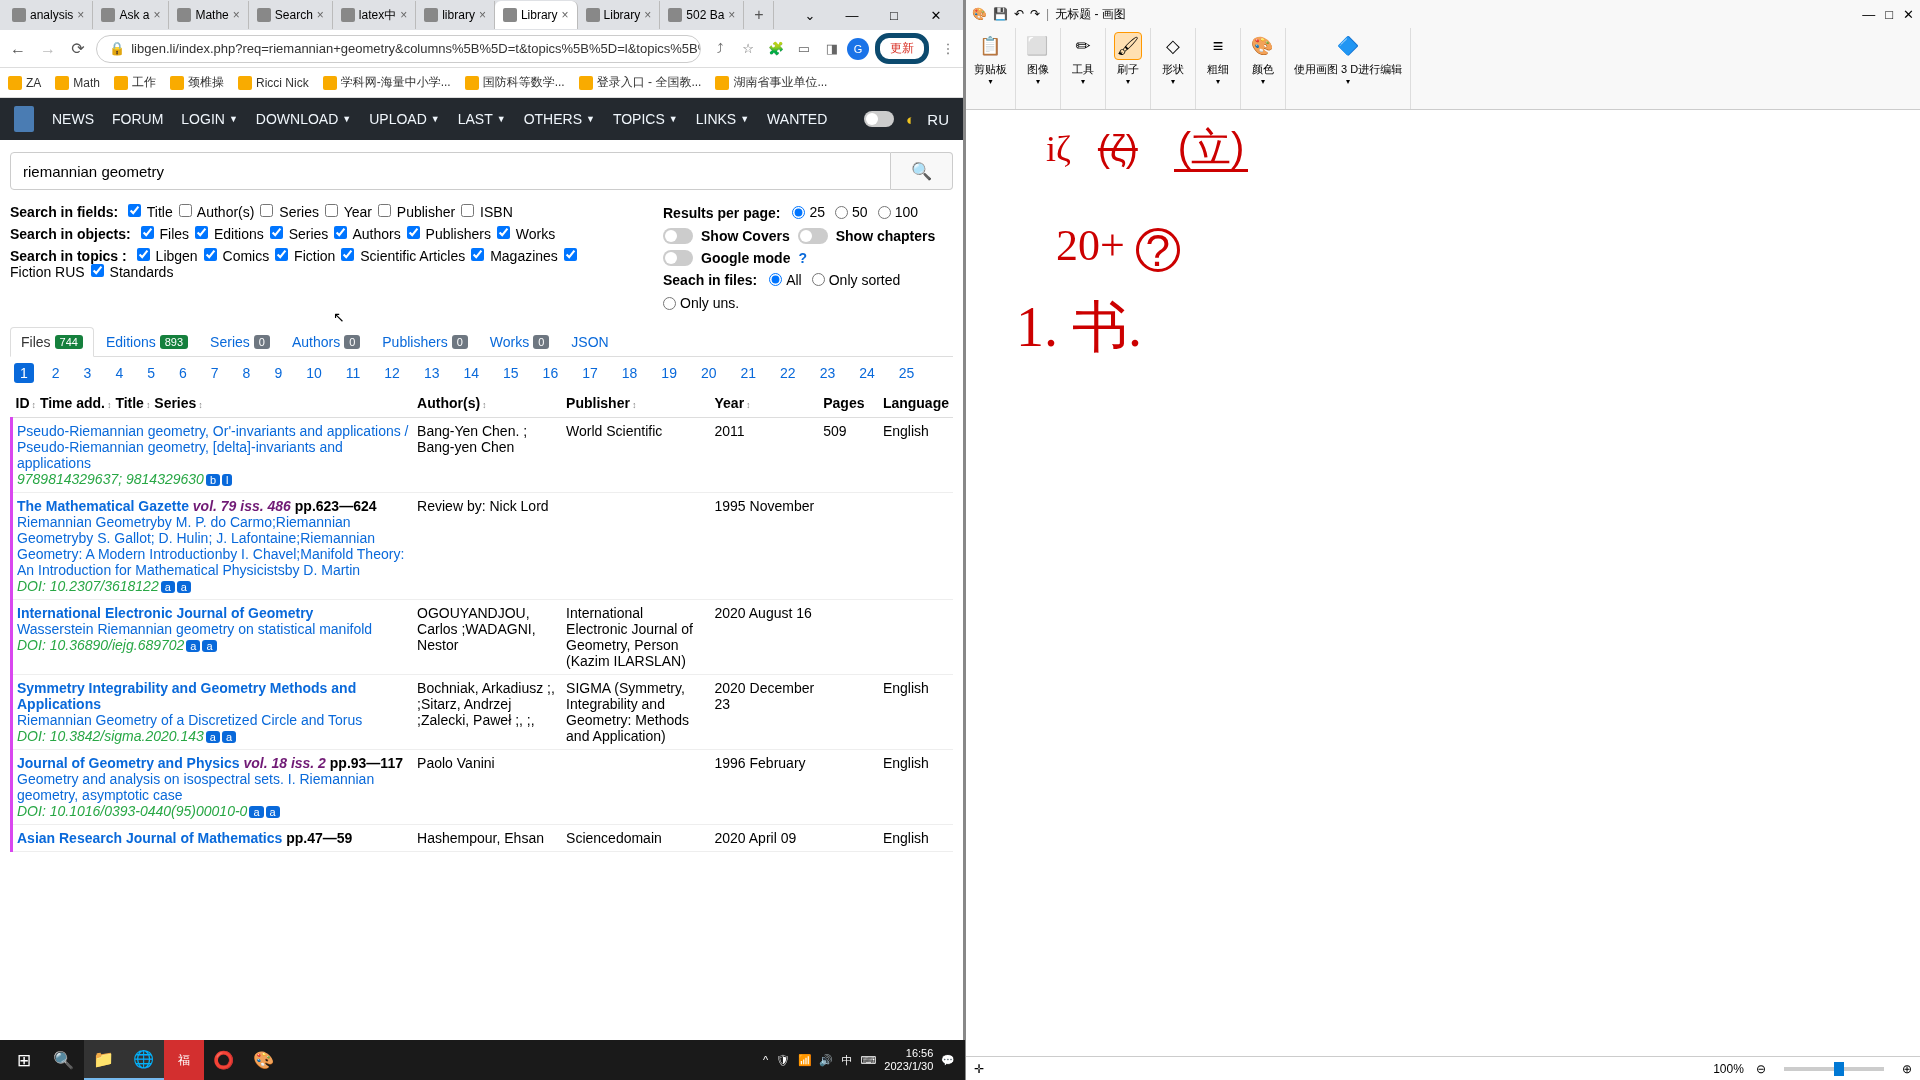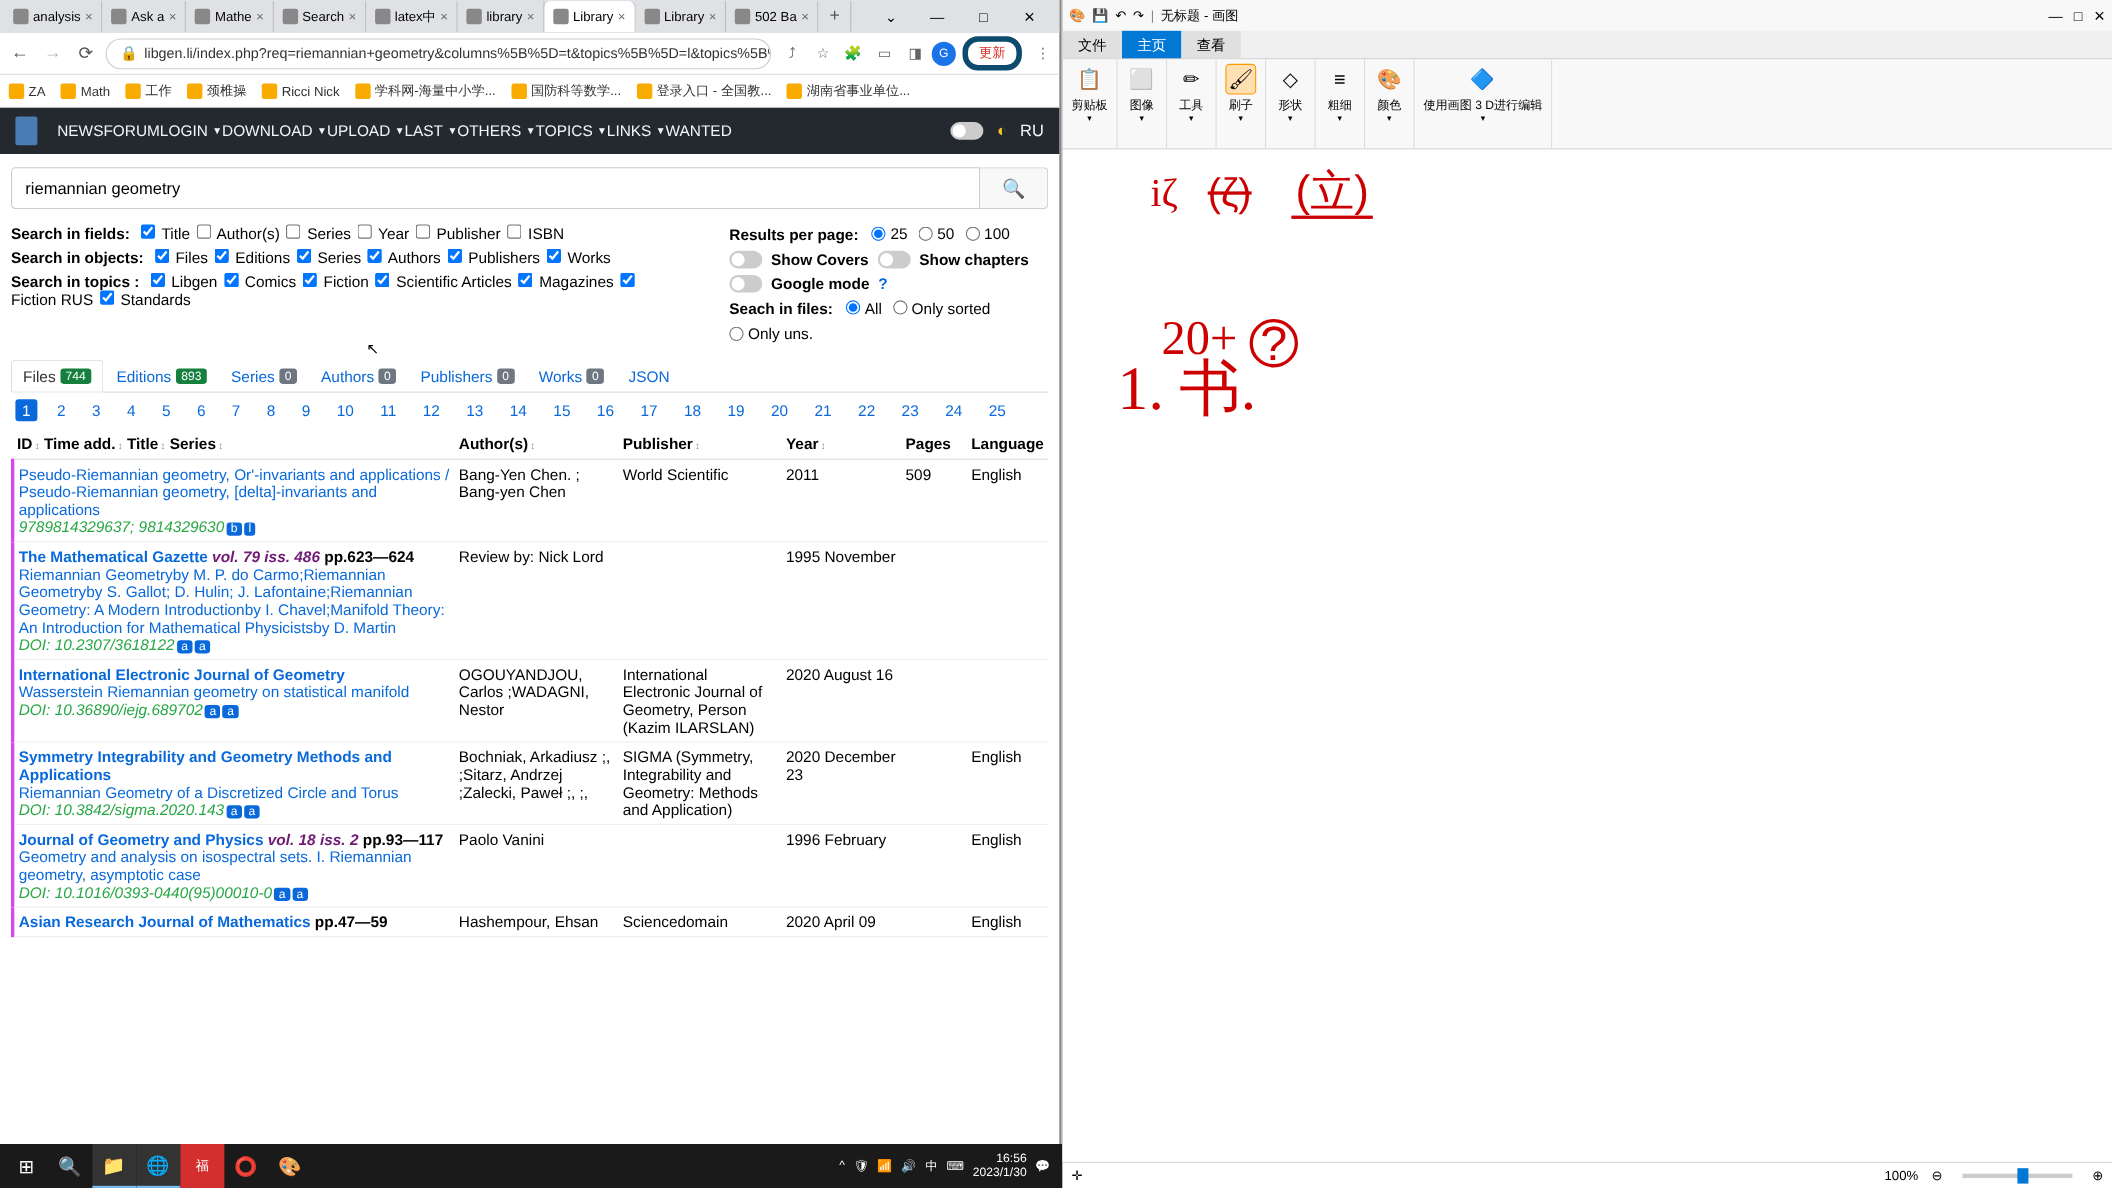--- a/index.html
+++ b/index.html
@@ -221,21 +221,21 @@
         <span>登录入口 - 全国教...</span>
       </div>
       <div class="bookmark">
         <span class="bm-ico"></span>
         <span>湖南省事业单位...</span>
       </div>
     </div>
 
   <div class="site-nav">
     <div class="site-logo"></div>
-    <div id="nav-items" style="display:flex; ">
+    <div id="nav-items" style="display:flex; gap:18px;">
         <div class="nav-link">NEWS</div>
         <div class="nav-link">FORUM</div>
         <div class="nav-link">LOGIN <span class="caret">▼</span></div>
         <div class="nav-link">DOWNLOAD <span class="caret">▼</span></div>
         <div class="nav-link">UPLOAD <span class="caret">▼</span></div>
         <div class="nav-link">LAST <span class="caret">▼</span></div>
         <div class="nav-link">OTHERS <span class="caret">▼</span></div>
         <div class="nav-link">TOPICS <span class="caret">▼</span></div>
         <div class="nav-link">LINKS <span class="caret">▼</span></div>
         <div class="nav-link">WANTED</div>
@@ -396,25 +396,20 @@
     <span>↷</span>
     <span style="color:#888">|</span>
     <span>无标题 - 画图</span>
     <div class="pctrls">
       <span>—</span>
       <span>□</span>
       <span>✕</span>
     </div>
   </div>
 
-  <div class="paint-tabs" id="paint-tabs">
-      <div class="ptab">文件</div>
-      <div class="ptab active">主页</div>
-      <div class="ptab">查看</div>
-    </div>
   <div class="paint-ribbon" id="paint-ribbon">
       <div class="ribbon-group">
         <div class="ribbon-icon" style="">📋</div>
         <div class="ribbon-label">剪贴板</div>
         <div class="ribbon-caret">▾</div>
       </div>
       <div class="ribbon-group">
         <div class="ribbon-icon" style="">⬜</div>
         <div class="ribbon-label">图像</div>
         <div class="ribbon-caret">▾</div>
@@ -446,21 +441,21 @@
       </div>
       <div class="ribbon-group">
         <div class="ribbon-icon" style="">🔷</div>
         <div class="ribbon-label">使用画图 3 D进行编辑</div>
         <div class="ribbon-caret">▾</div>
       </div>
     </div>
 
   <div class="paint-canvas">
     <div class="handwriting" style="top:10px; left:80px; font-size:36px;">iζ &nbsp; <span style="text-decoration:line-through">(ζ)</span>&nbsp;&nbsp;&nbsp; <span class="underline-red" style="padding:0 4px;font-size:40px">(立)</span></div>
-    <div class="handwriting" style="top:110px; left:90px; font-size:44px;margin-top:36px;">20+ <span class="red-circle" style="width:44px;height:44px; text-align:center; line-height:40px; vertical-align:middle">?</span></div>
+    <div class="handwriting" style="top:110px; left:90px; font-size:44px;">20+ <span class="red-circle" style="width:44px;height:44px; text-align:center; line-height:40px; vertical-align:middle">?</span></div>
     <div class="handwriting" style="top:180px; left:50px; font-size:56px;">1. 书.</div>
   </div>
 
   <div class="paint-status">
     <span>✛</span>
     <span style="flex:1"></span>
     <span>100%</span>
     <span>⊖</span>
     <div class="zoom-slider">
         <div class="zoom-thumb"></div>

